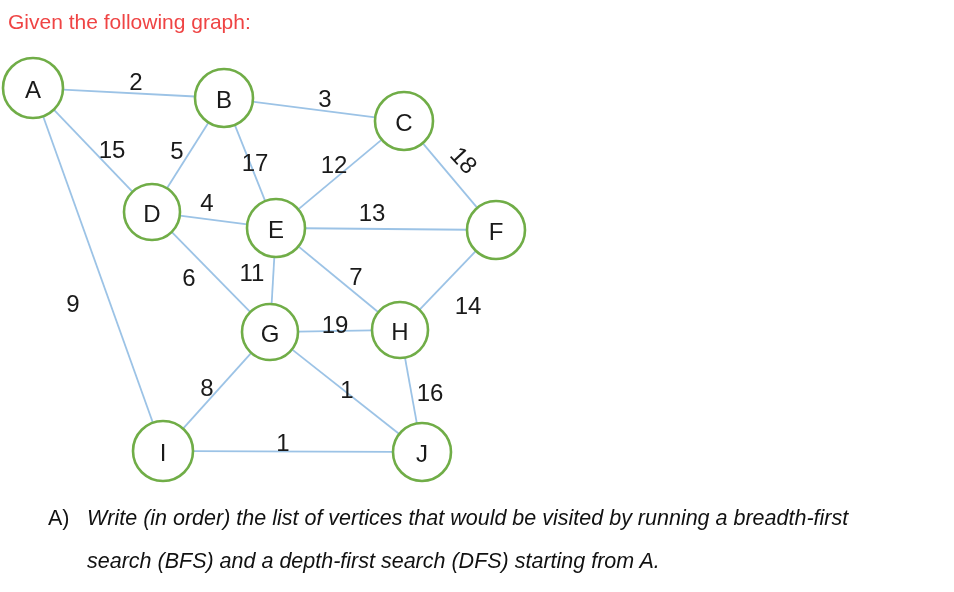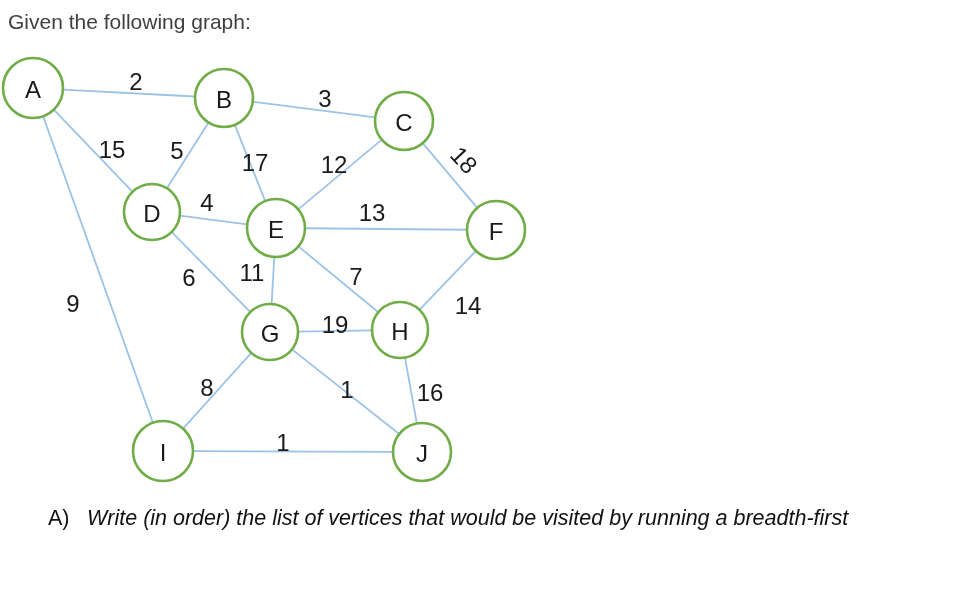--- a/index.html
+++ b/index.html
@@ -13,21 +13,21 @@
     width: 954px;
     height: 592px;
     background: #ffffff;
     overflow: hidden;
   }
   .title {
     position: absolute;
     left: 8px;
     top: 10px;
     font-size: 21px;
-    color: #404040;
+    color: #ef4444;
     white-space: nowrap;
   }
   #graph-svg {
     position: absolute;
     left: 0;
     top: 0;
   }
   .question {
     position: absolute;
     left: 48px;
@@ -114,15 +114,16 @@
       <text x="335" y="324" text-anchor="middle" dominant-baseline="central" font-size="24" fill="#1a1a1a">19</text>
       <text x="207" y="387" text-anchor="middle" dominant-baseline="central" font-size="24" fill="#1a1a1a">8</text>
       <text x="347" y="389" text-anchor="middle" dominant-baseline="central" font-size="24" fill="#1a1a1a">1</text>
       <text x="430" y="392" text-anchor="middle" dominant-baseline="central" font-size="24" fill="#1a1a1a">16</text>
       <text x="283" y="442" text-anchor="middle" dominant-baseline="central" font-size="24" fill="#1a1a1a">1</text>
     </svg>
   <div class="question">
     <div class="q-label">A)</div>
     <div class="q-lines">
       <div>Write (in order) the list of vertices that would be visited by running a breadth-first</div>
+      <div>search (BFS) and a depth-first search (DFS) starting from A.</div>
     </div>
   </div>
 </div>
 
 </body></html>

